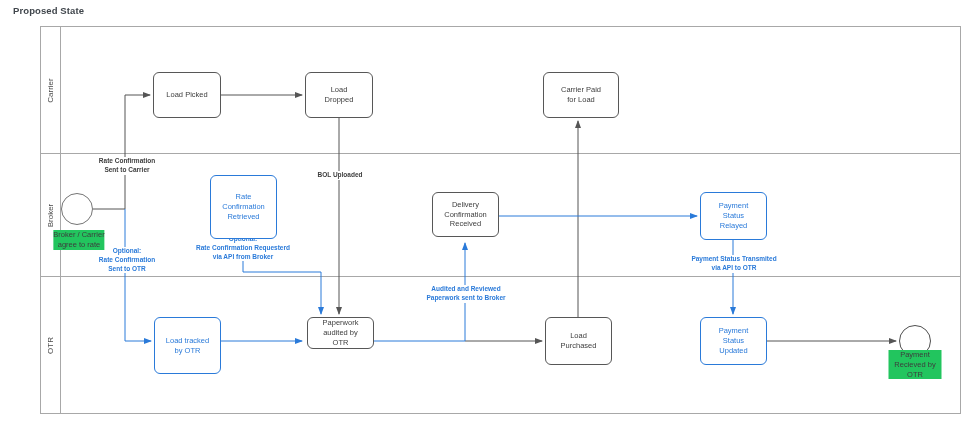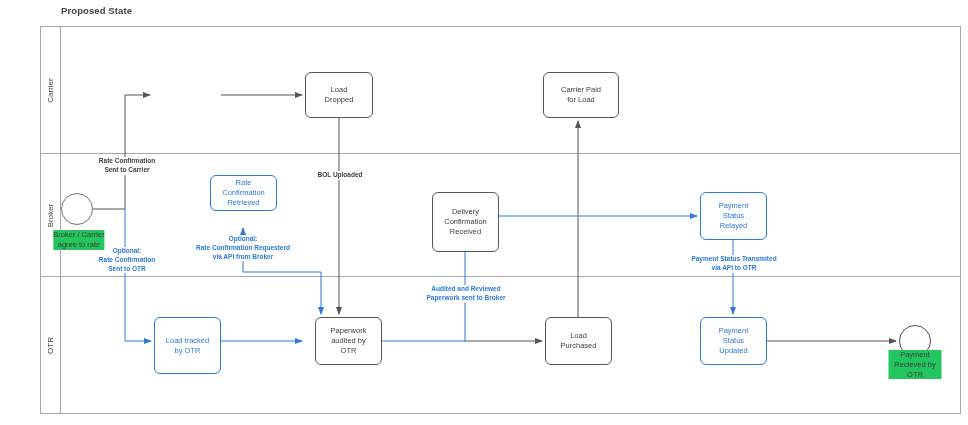--- a/index.html
+++ b/index.html
@@ -3,21 +3,20 @@
 <meta charset="utf-8">
 <style>
   html,body{margin:0;padding:0;background:#ffffff;}
   #canvas{
     position:relative;width:968px;height:425px;background:#ffffff;overflow:hidden;
     font-family:"Liberation Sans", sans-serif;color:#3d3d3d;
   }
   #title{
     position:absolute;left:13px;top:5px;font-size:9.5px;font-weight:bold;color:#40464c;
     letter-spacing:.1px;
-    margin-left:48px;
   }
   
   #pool{
     position:absolute;left:40px;top:26px;width:921px;height:388px;
     border:1px solid #a8a8a8;box-sizing:border-box;
   }
   .lane{position:relative;box-sizing:border-box;border-bottom:1px solid #a8a8a8;}
   .lane:last-child{border-bottom:none;}
   .lane-header{
     position:absolute;left:0;top:0;bottom:0;width:20px;border-right:1px solid #a8a8a8;
@@ -122,48 +121,51 @@
   <div class="elabel blue" style="left:734px;top:255px">Payment Status Transmited
 via API to OTR</div>
 
   <div class="event start" style="left:61px;top:193px"></div>
   <div class="nlabel" style="left:79px;top:230px">Broker / Carrier
 agree to rate</div>
   <div class="event end" style="left:899px;top:325px"></div>
   <div class="nlabel" style="left:915px;top:350px">Payment Recieved by
 OTR</div>
 
+  <div class="node" style="left:153px;top:72px;width:68px;height:46px">
+    <span>Load Picked</span>
+  </div>
   <div class="node" style="left:305px;top:72px;width:68px;height:46px">
     <span>Load
 Dropped</span>
   </div>
   <div class="node" style="left:543px;top:72px;width:76px;height:46px">
     <span>Carrier Paid
 for Load</span>
   </div>
-  <div class="node blue" style="left:210px;top:175px;width:67px;height:36px">
+  <div class="node blue" style="left:210px;top:175px;width:67px;height:64px">
     <span>Rate
 Confirmation
 Retrieved</span>
   </div>
-  <div class="node" style="left:432px;top:192px;width:67px;height:60px">
+  <div class="node" style="left:432px;top:192px;width:67px;height:45px">
     <span>Delivery
 Confirmation
 Received</span>
   </div>
   <div class="node blue" style="left:700px;top:192px;width:67px;height:48px">
     <span>Payment
 Status
 Relayed</span>
   </div>
   <div class="node blue" style="left:154px;top:317px;width:67px;height:57px">
     <span>Load tracked
 by OTR</span>
   </div>
-  <div class="node" style="left:315px;top:317px;width:67px;height:48px">
+  <div class="node" style="left:307px;top:317px;width:67px;height:32px">
     <span>Paperwork
 audited by
 OTR</span>
   </div>
   <div class="node" style="left:545px;top:317px;width:67px;height:48px">
     <span>Load
 Purchased</span>
   </div>
   <div class="node blue" style="left:700px;top:317px;width:67px;height:48px">
     <span>Payment

